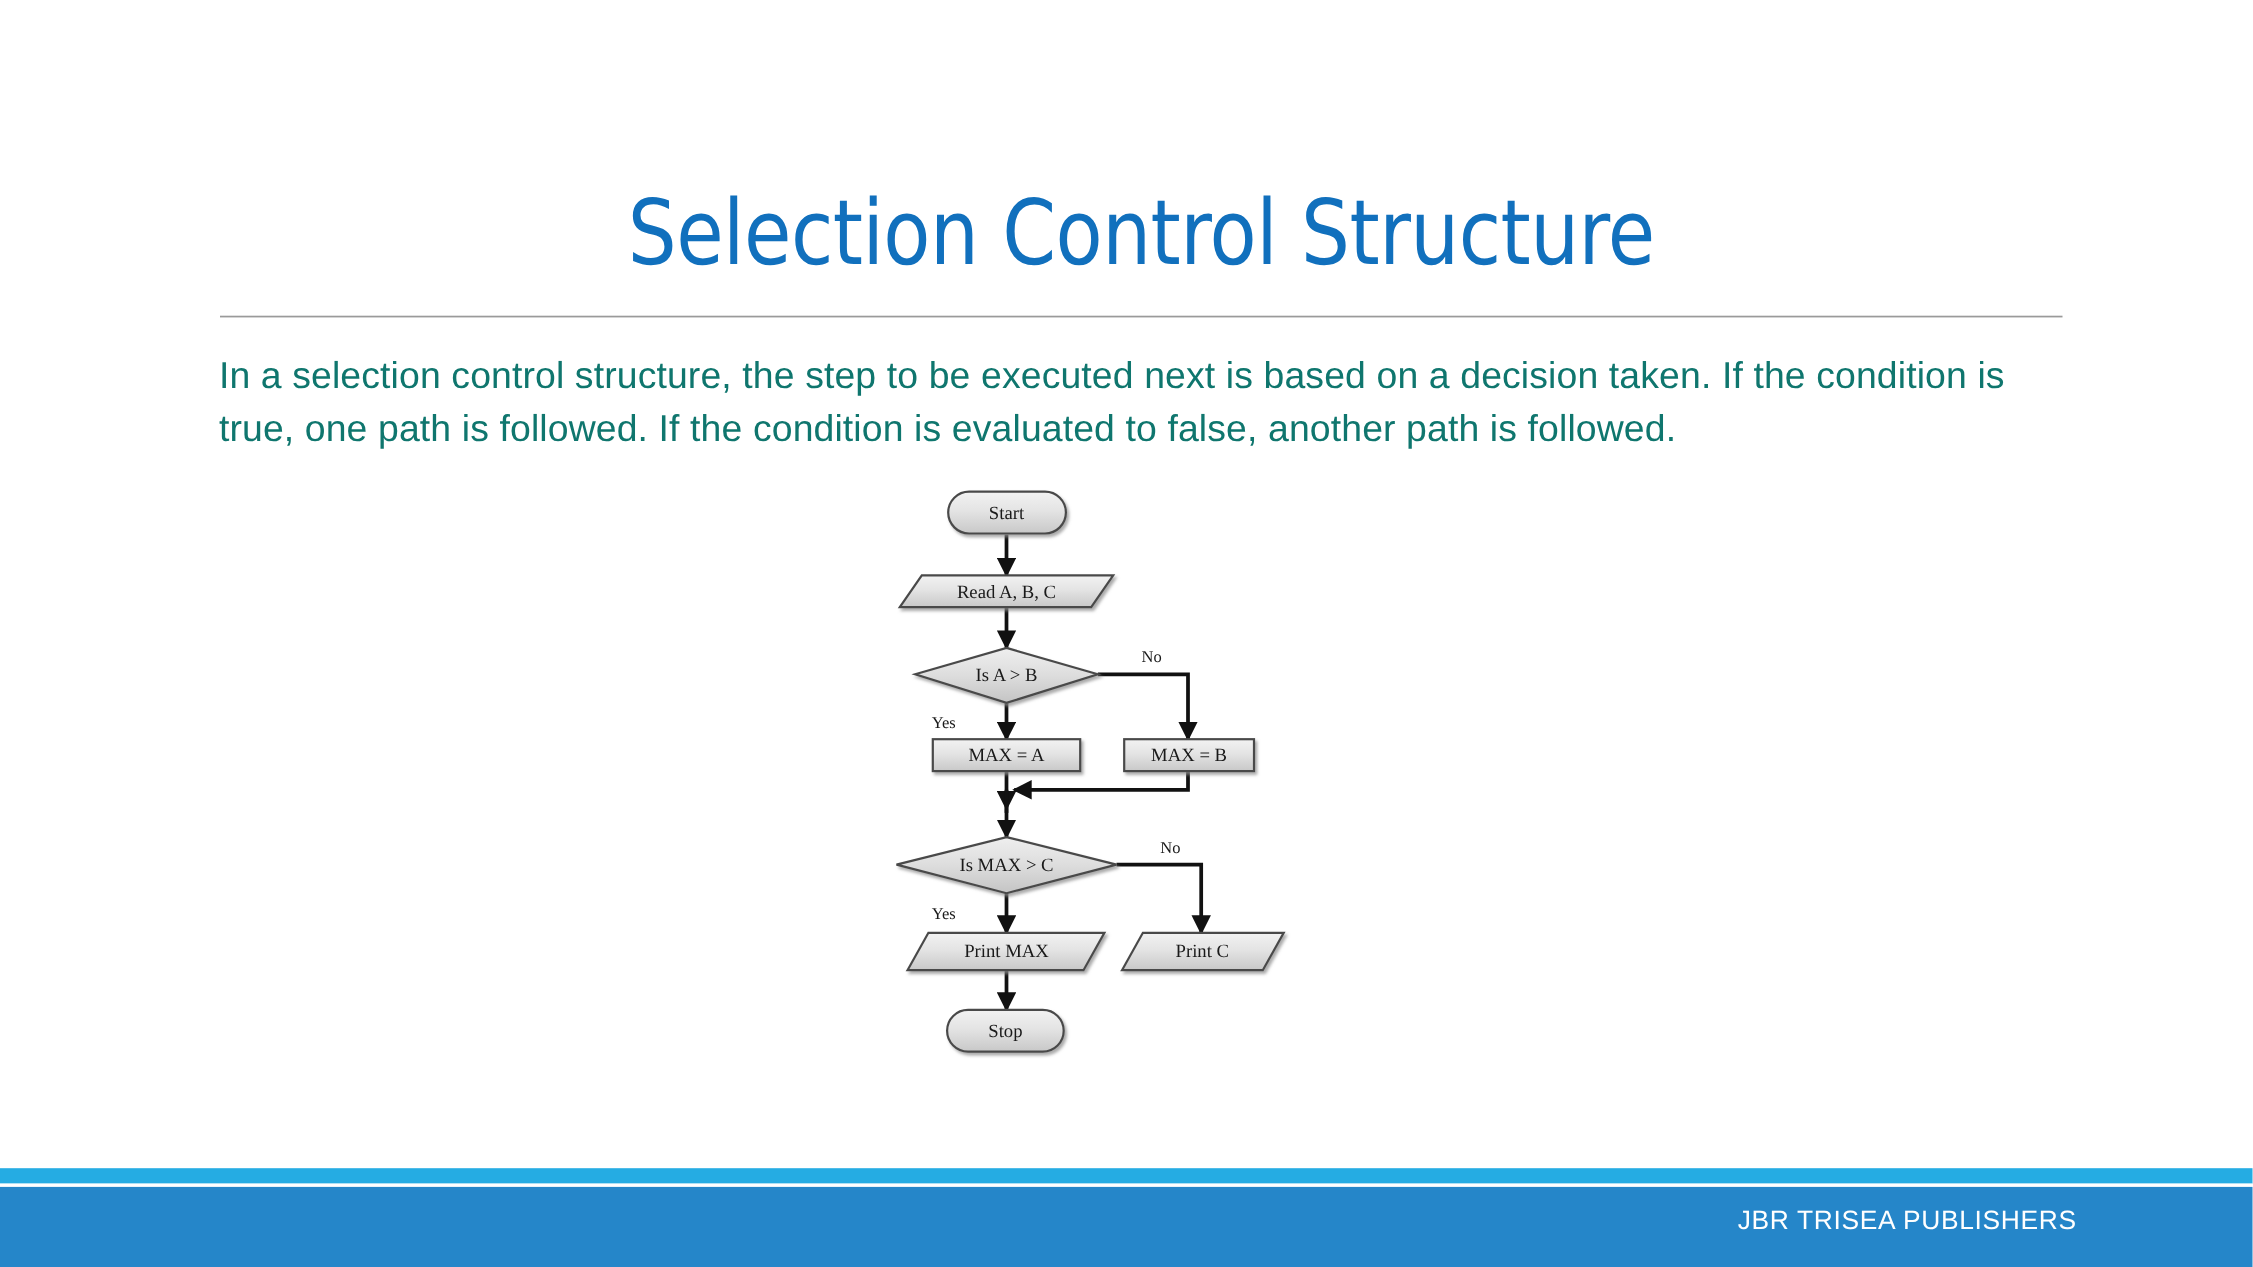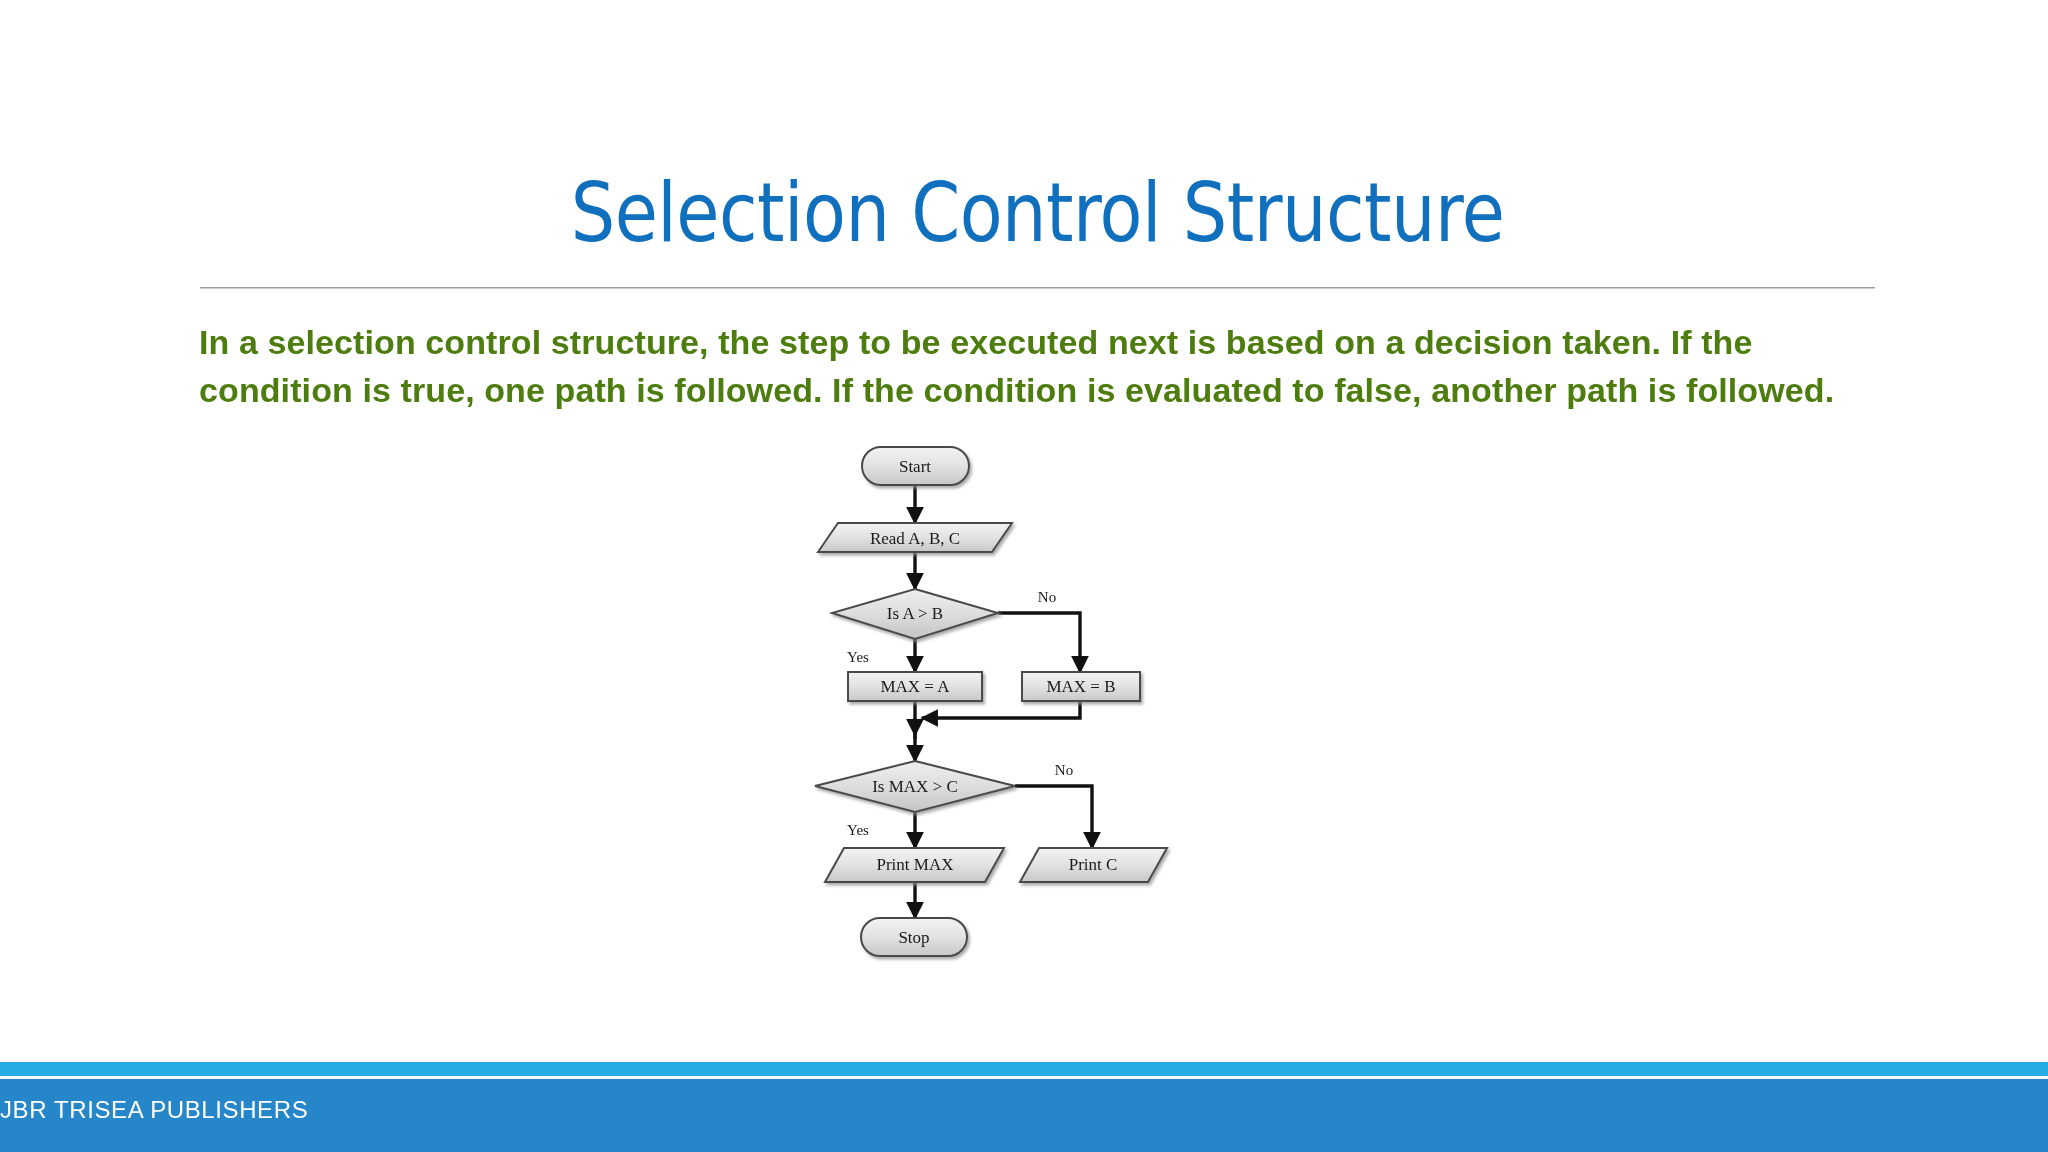--- a/index.html
+++ b/index.html
@@ -52,24 +52,24 @@
     height: 2px;
     background: linear-gradient(to bottom, #9a9a9a 0%, #9a9a9a 50%, #cfcfcf 50%, #cfcfcf 100%);
   }
 
   
   #body-text {
     position: absolute;
     left: 199px;
     top: 318px;
     width: 1690px;
-    color: #4d7c0f;
+    color: #0f766e;
     font-family: "Liberation Sans", sans-serif;
     font-size: 34px;
-    font-weight: 700;
+    font-weight: 400;
     line-height: 48px;
     letter-spacing: 0.1px;
   }
 
   
   #flowchart {
     position: absolute;
     left: 770px;
     top: 439px;
     width: 420px;
@@ -100,21 +100,21 @@
     top: 1079px;
     width: 2048px;
     height: 73px;
     background: #2586C9;
   }
   #footer-text {
     position: absolute;
     left: 0;
     top: 1096px;
     width: 1888px;
-    text-align: left;
+    text-align: right;
     color: #ffffff;
     font-family: "Liberation Sans", sans-serif;
     font-size: 24px;
     font-weight: 400;
     letter-spacing: 0.6px;
   }
 </style>
 </head>
 <body>
 

